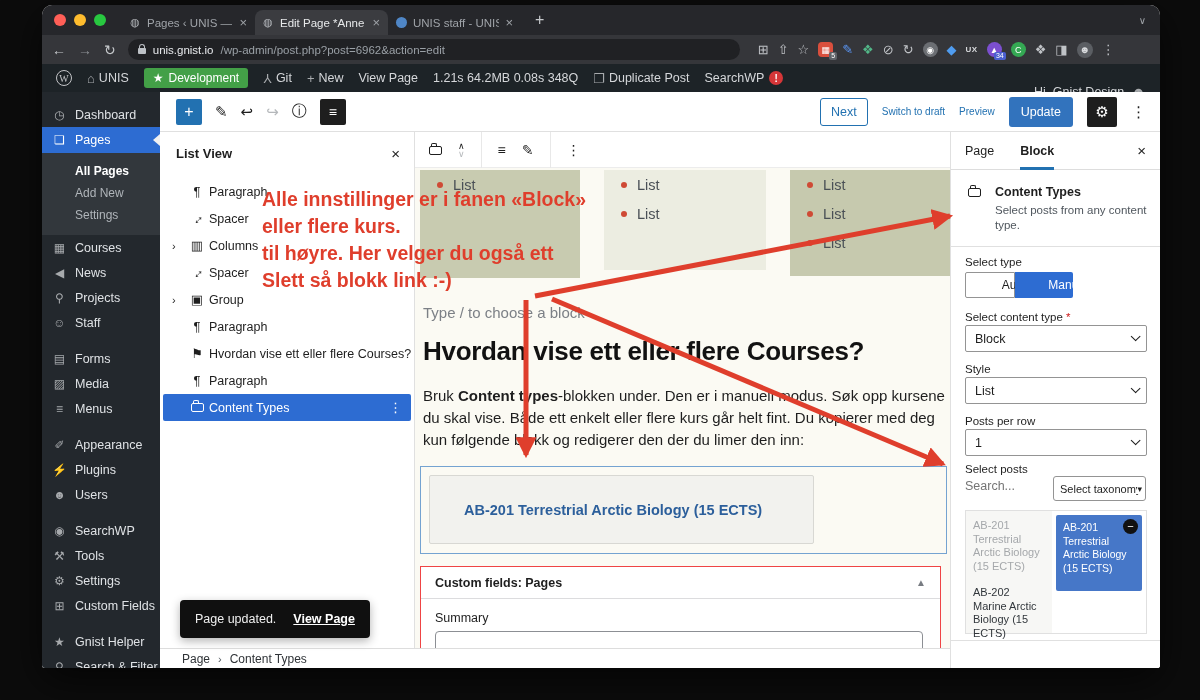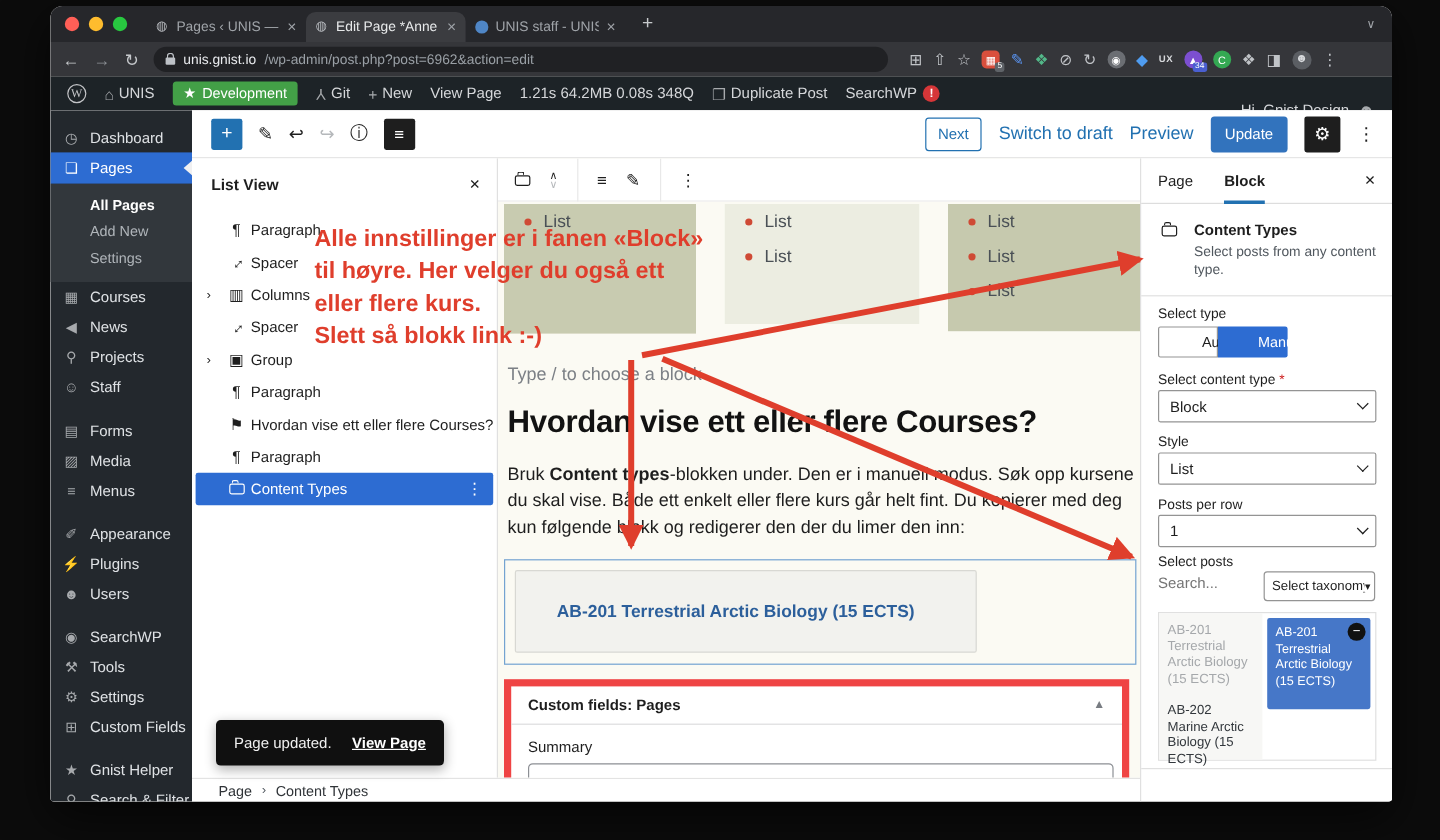--- a/index.html
+++ b/index.html
@@ -77,21 +77,21 @@
     padding:0 14px 0 16px; gap:13px; background:#fff; }
   .plusbtn { width:26px; height:26px; background:#2271b1; color:#fff; border-radius:2px; font-size:16px;
     display:flex; align-items:center; justify-content:center; }
   .etool { font-size:15px; color:#1e1e1e; }
   .etool.dim { color:#b5b8bb; }
   .lvbtn { width:26px; height:26px; background:#1e1e1e; color:#fff; border-radius:2px; font-size:14px;
     display:flex; align-items:center; justify-content:center; }
   .etop-right { margin-left:auto; display:flex; align-items:center; gap:14px;justify-content:center; }
   .nextbtn { border:1px solid #2271b1; color:#2271b1; border-radius:3px; height:28px; padding:0 10px;
     font-size:12.5px; display:flex; align-items:center; background:#fff; }
-  .elink { color:#2271b1; font-size:15px; white-space:nowrap; }
+  .elink { color:#2271b1; font-size:10px; white-space:nowrap; }
   .updatebtn { background:#3273bd; color:#fff; border-radius:3px; height:30px; padding:0 12px;
     font-size:12.5px; display:flex; align-items:center; }
   .gearbtn { width:30px; height:30px; background:#1e1e1e; color:#fff; border-radius:2px; font-size:15px;
     display:flex; align-items:center; justify-content:center; }
   .emore { font-size:15px; color:#1e1e1e; }
 
   .emid { flex:1; display:flex; min-height:0; }
   .workarea { flex:1; display:flex; flex-direction:column; min-width:0; }
   .workrow { flex:1; display:flex; min-height:0; }
 
@@ -130,21 +130,21 @@
   .li-txt { font-size:14.5px; color:#4a5056; }
   .placeholder { position:absolute; left:8px; top:172px; font-size:15px; color:#7c8086; }
   .h1 { position:absolute; left:8px; top:204px; font-size:26px; font-weight:bold; color:#121212;
     letter-spacing:-.3px; }
   .para { position:absolute; left:8px; top:253px; width:524px; font-size:15px; line-height:22px; color:#1e1e1e; }
   .selblock { position:absolute; left:5px; top:334px; width:527px; height:88px; border:1.5px solid #74a3d1; }
   .course-card { position:absolute; left:8px; top:8px; width:385px; height:69px; background:#f2f2ee;
     border:1px solid #d8d8d3; border-radius:2px; display:flex; align-items:center; padding-left:34px; }
   .course-link { color:#2c5f9b; font-weight:bold; font-size:14.5px; }
   .cfpanel { position:absolute; left:5px; top:434px; width:521px; height:112px; background:#fff;
-    border:6px solid #ef4444; }
+    border:1px solid #ef4444; }
   .cf-head { height:32px; border-bottom:1px solid #dcdcde; display:flex; align-items:center; padding:0 14px; }
   .cf-title { font-size:12.5px; font-weight:bold; color:#1e1e1e; flex:1; }
   .cf-caret { color:#787c82; font-size:10px; }
   .cf-label { font-size:12.5px; color:#1e1e1e; margin:12px 0 6px 14px; }
   .cf-input { margin-left:14px; width:488px; height:30px; border:1px solid #8c8f94; border-radius:4px; background:#fff; }
 
   
   .efoot { height:20px; border-top:1px solid #ddd; background:#fff; display:flex; align-items:center;
     gap:8px; padding-left:22px; font-size:12px; color:#2f3337; }
   .crumb-sep { color:#50575e; font-size:11px; }
@@ -587,22 +587,22 @@
             </div>
           </div>
           <div class="idiv" style="top:508px"></div>
         </div>
       </div>
     </div>
   </div>
 
   <div class="annotation">
     <div>Alle innstillinger er i fanen «Block»</div>
+    <div>eller flere kurs.</div>
     <div>til høyre. Her velger du også ett</div>
-    <div>eller flere kurs.</div>
     <div>Slett så blokk link :-)</div>
   </div>
 
   <div class="toast">
     <span class="toast-msg">Page updated.</span>
     <span class="toast-link">View Page</span>
   </div>
 </div>
 
 <svg class="arrows" viewBox="0 0 1200 700">

